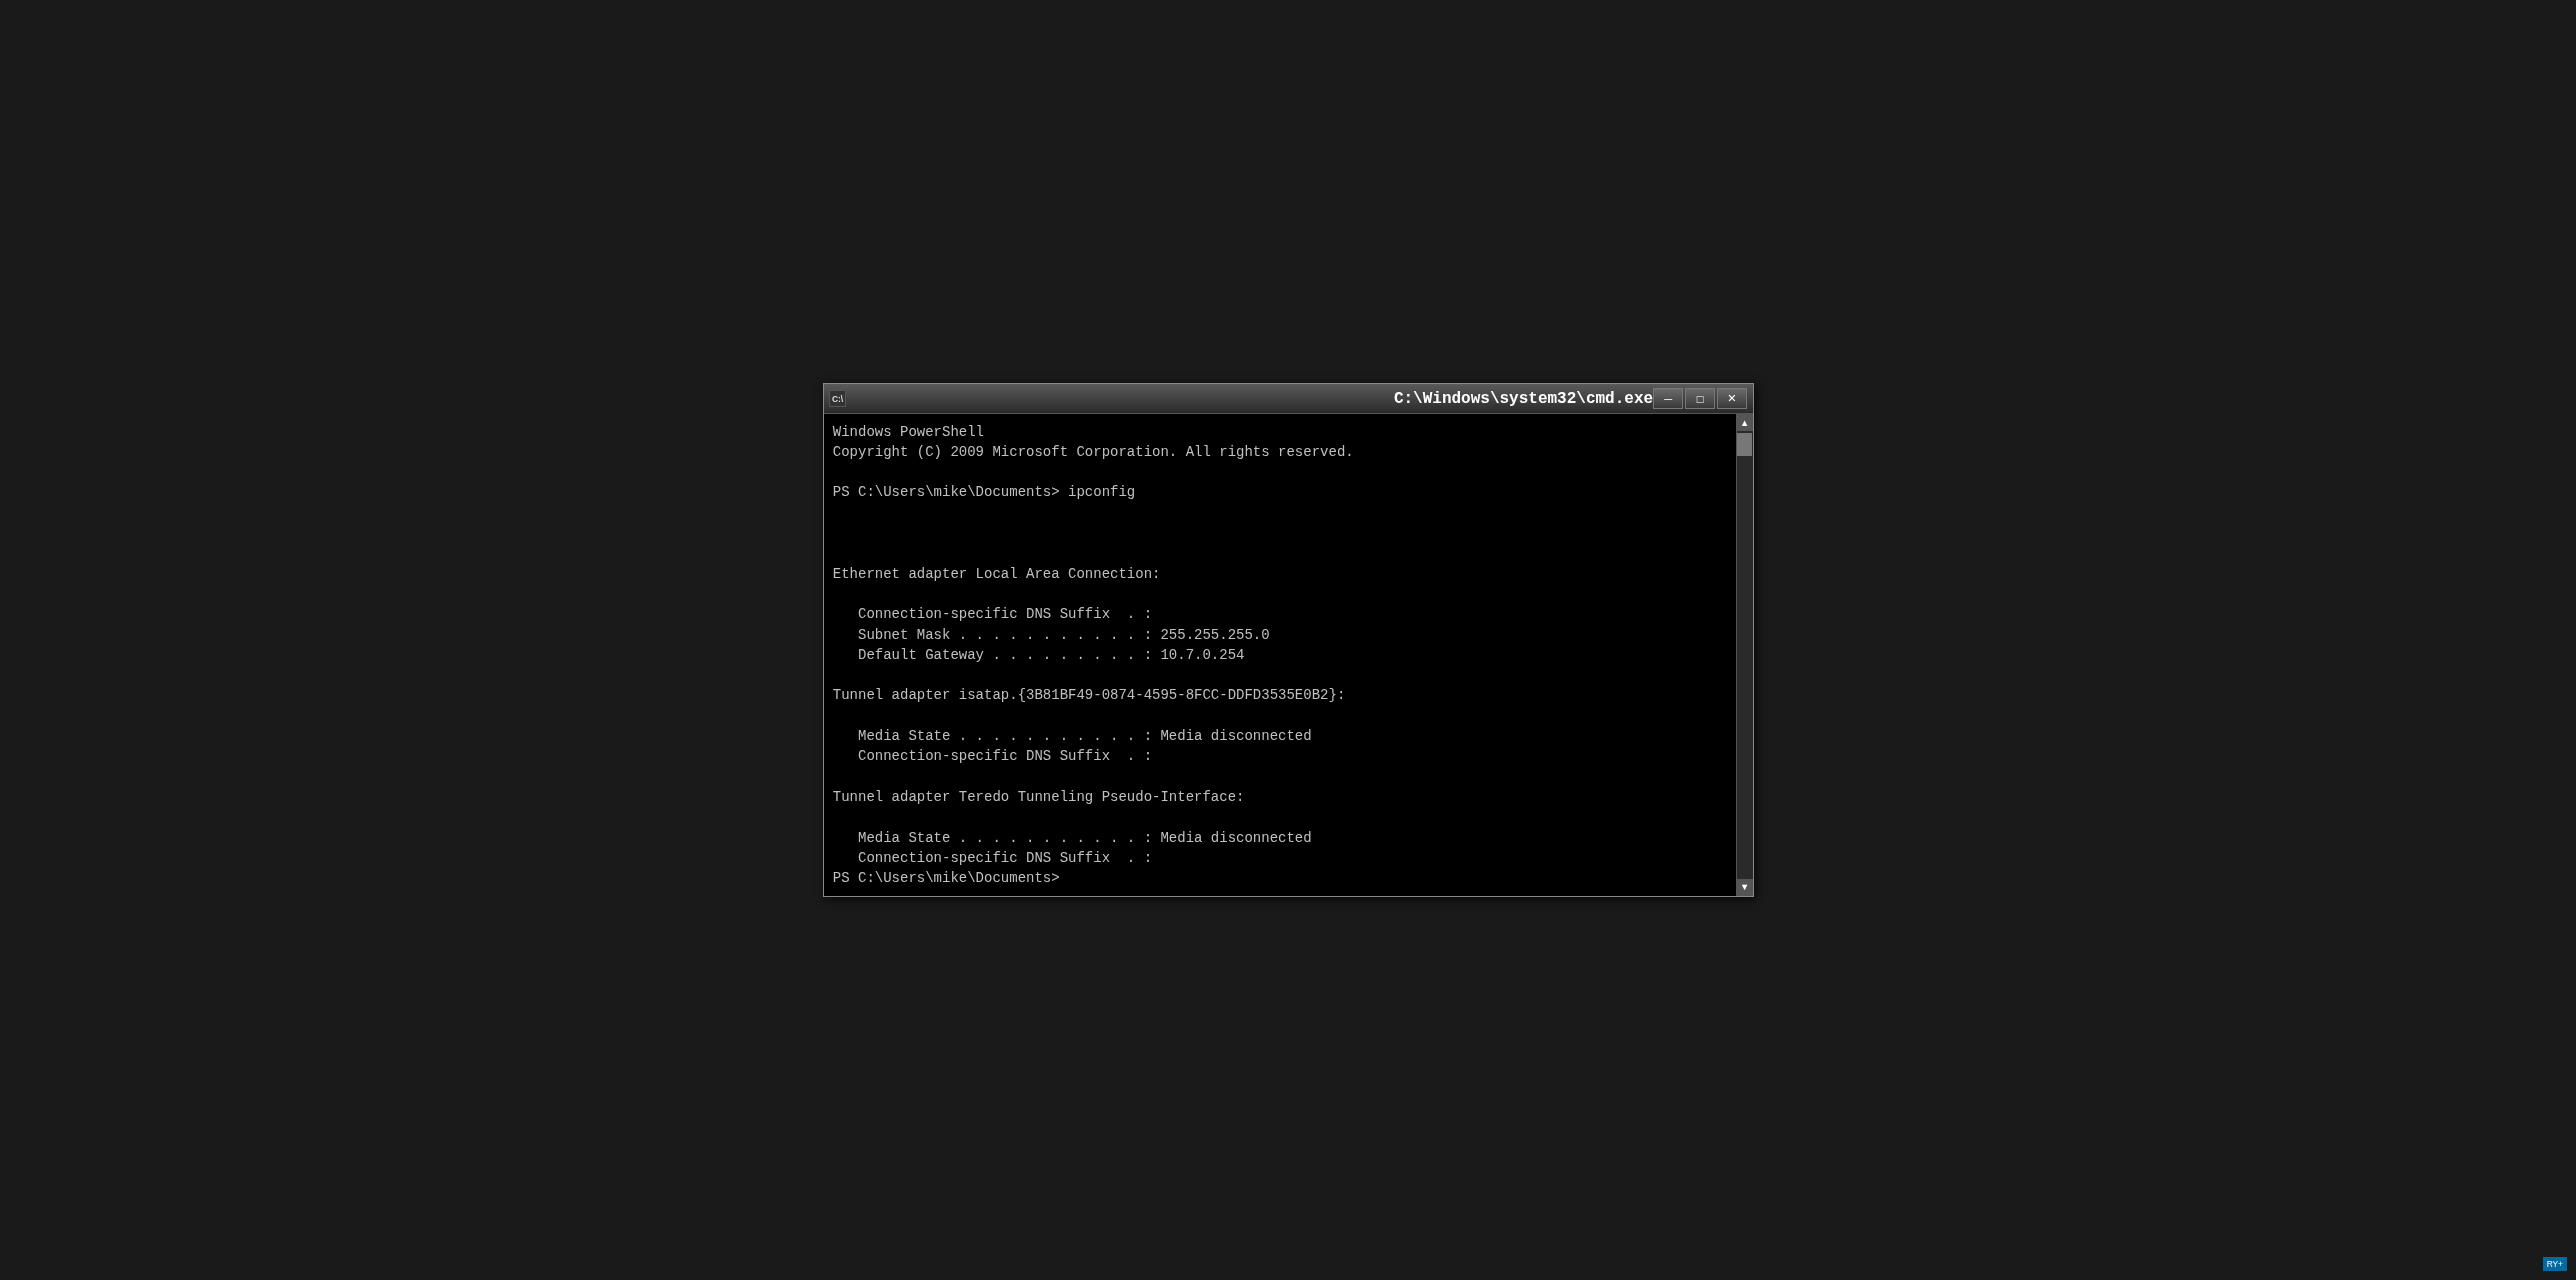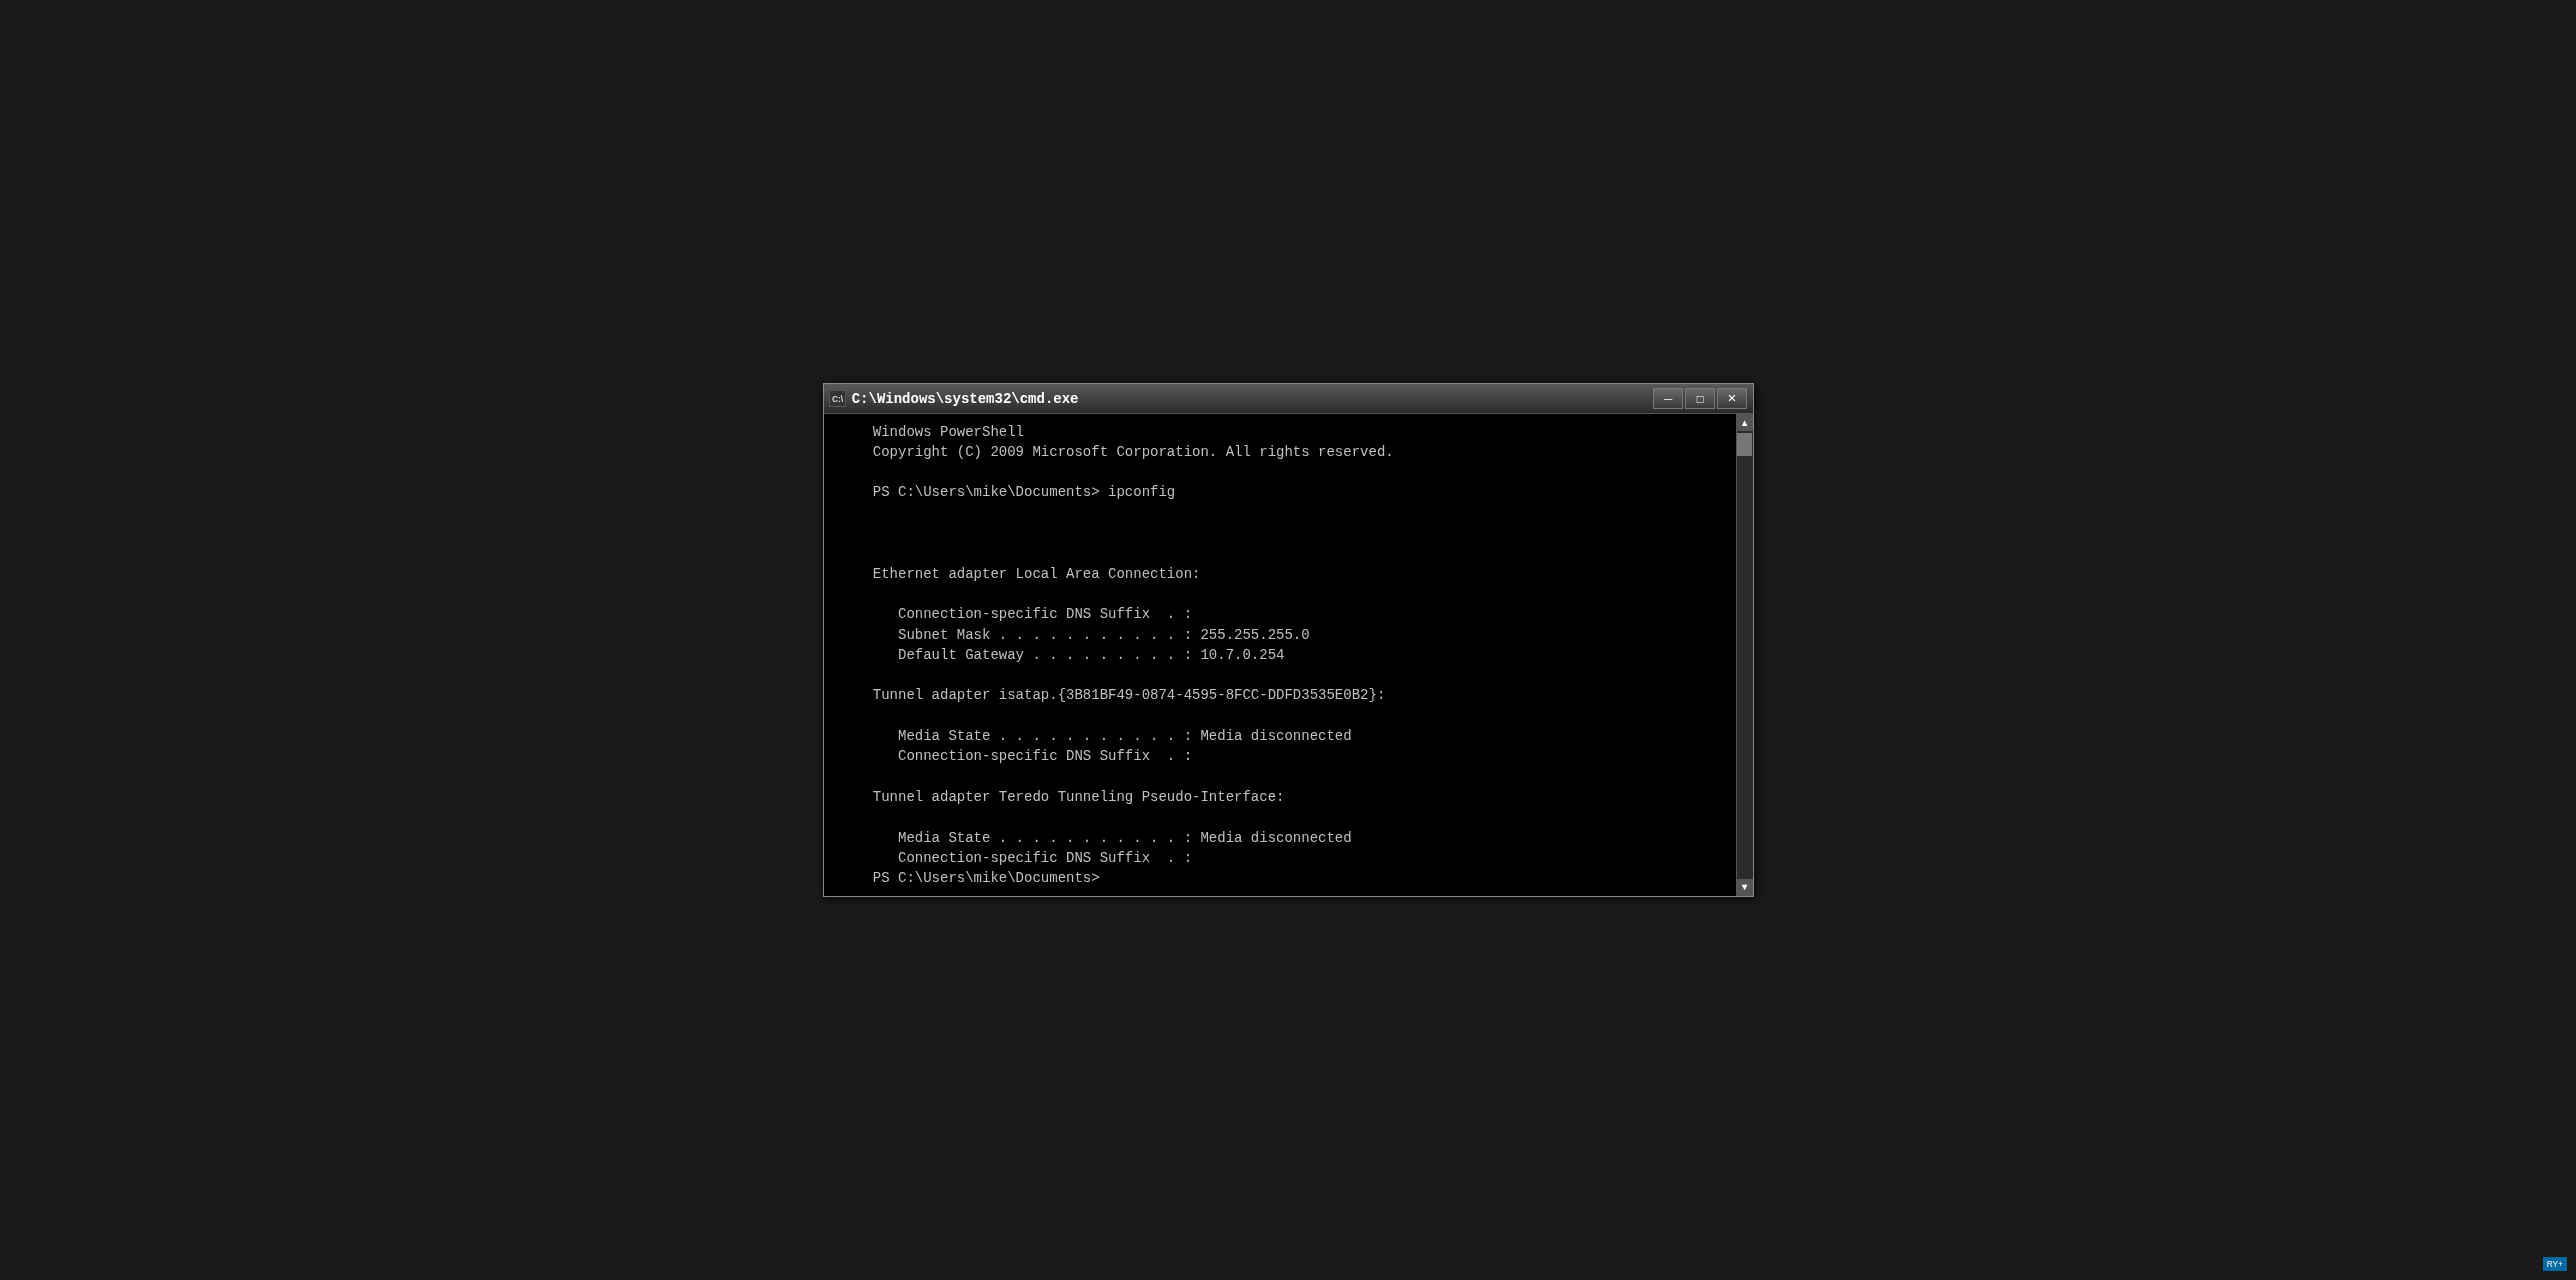--- a/index.html
+++ b/index.html
@@ -43,23 +43,24 @@
       align-items: center;
       justify-content: center;
       font-size: 9.3px;
       color: #ccc;
       flex-shrink: 0;
     }
 
     .title-bar-text {
       color: #fff;
       font-family: 'Courier New', monospace;
-      font-size: 14px;
+      font-size: 16px;
       font-weight: bold;
       flex: 1;
+      text-align: right;
     }
 
     .title-bar-buttons {
       display: flex;
       gap: 1.9px;
     }
 
     .title-bar-btn {
       width: 30px;
       height: 20.5px;
@@ -70,21 +71,20 @@
       cursor: pointer;
       display: flex;
       align-items: center;
       justify-content: center;
       font-family: Arial, sans-serif;
     }
 
     .console-wrapper {
       display: flex;
       position: relative;
-      padding-left: 40px;
     }
 
     .console-content {
       flex: 1;
       padding: 7.4px 9.3px;
       font-family: 'Courier New', Lucida Console, monospace;
       font-size: 14px;
       color: #c0c0c0;
       line-height: 1.45;
       background: #000;

